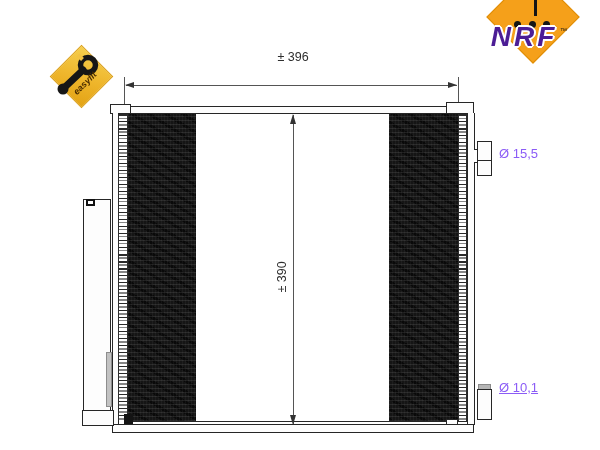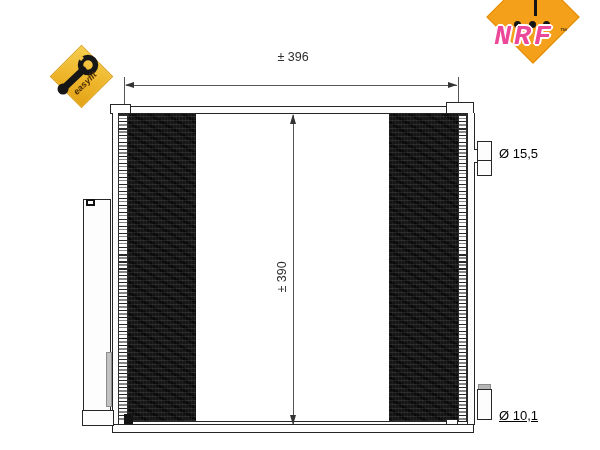--- a/index.html
+++ b/index.html
@@ -12,22 +12,22 @@
   
   .nrf-diamond{
     left:500px;top:-16px;width:64px;height:64px;
     background:#f5a01a;border:1px solid #df8d05;
     transform:rotate(45deg);
   }
   .nrf-stem{left:534px;top:0;width:3px;height:16px;background:#151515;}
   .nrf-dot{width:7px;height:7px;border-radius:50%;background:#151515;top:21px;}
   .nrf-text{
     left:483px;top:22px;width:82px;text-align:center;
-    font-family:Liberation Mono, monospace;font-weight:bold;font-style:italic;
-    font-size:28px;line-height:30px;letter-spacing:3px;color:#ec4899;
+    font-family:Liberation Sans, sans-serif;font-weight:bold;font-style:italic;
+    font-size:28px;line-height:30px;letter-spacing:3px;color:#4c1d95;
     text-shadow:-2px 0 #fff,2px 0 #fff,0 -2px #fff,0 2px #fff,
                 -1px -1px #fff,1px 1px #fff,-1px 1px #fff,1px -1px #fff;
   }
   .nrf-tm{left:560px;top:27px;font-size:7px;color:#151515;}
 
   
   .ef-diamond{
     left:59px;top:54px;width:43px;height:43px;
     background:linear-gradient(150deg,#f6cf4e 0%,#eeb52b 55%,#e3a315 100%);
     border:1px solid #d99c12;transform:rotate(45deg);
@@ -49,21 +49,21 @@
       repeating-linear-gradient(32deg, rgba(0,0,0,0.55) 0 3px, transparent 3px 9px);
   }
   .zipper{
     background-color:#fff;box-sizing:border-box;
     border-left:1px solid #2b2b2b;border-right:1px solid #2b2b2b;
     background-image:
       repeating-linear-gradient(180deg, #2b2b2b 0 1.5px, transparent 1.5px 7px),
       repeating-linear-gradient(180deg, transparent 0 3.5px, rgba(70,70,70,0.65) 3.5px 4.5px, transparent 4.5px 7px);
   }
   .dim-label{font-size:12.5px;color:#2e2e2e;white-space:nowrap;}
-  .port-label{font-size:13px;color:#000000;white-space:nowrap;}
+  .port-label{font-size:13px;color:#8b5cf6;white-space:nowrap;}
 
   .arrow{width:0;height:0;}
   .arrow-left {border-top:3.5px solid transparent;border-bottom:3.5px solid transparent;border-right:9px solid #333;}
   .arrow-right{border-top:3.5px solid transparent;border-bottom:3.5px solid transparent;border-left:9px solid #333;}
   .arrow-up   {border-left:3.5px solid transparent;border-right:3.5px solid transparent;border-bottom:10px solid #333;}
   .arrow-down {border-left:3.5px solid transparent;border-right:3.5px solid transparent;border-top:10px solid #333;}
 </style>
 </head>
 <body>
 
@@ -133,15 +133,15 @@
   </div>
 
   <div class="abs">
     <div class="abs ln" style="left:293px;top:115px;width:1px;height:309px;"></div>
     <div class="abs arrow arrow-up" style="left:290px;top:114px;"></div>
     <div class="abs arrow arrow-down" style="left:290px;top:415px;"></div>
     <div class="abs dim-label" style="left:251px;top:270px;width:62px;text-align:center;transform:rotate(-90deg);">± 390</div>
   </div>
 
   <div class="abs port-label" style="left:499px;top:146px;">Ø 15,5</div>
-  <div class="abs port-label" style="left:499px;top:408px;text-decoration:underline;">Ø 10,1</div>
+  <div class="abs port-label" style="left:499px;top:380px;text-decoration:underline;">Ø 10,1</div>
 
 </div>
 
 </body></html>

